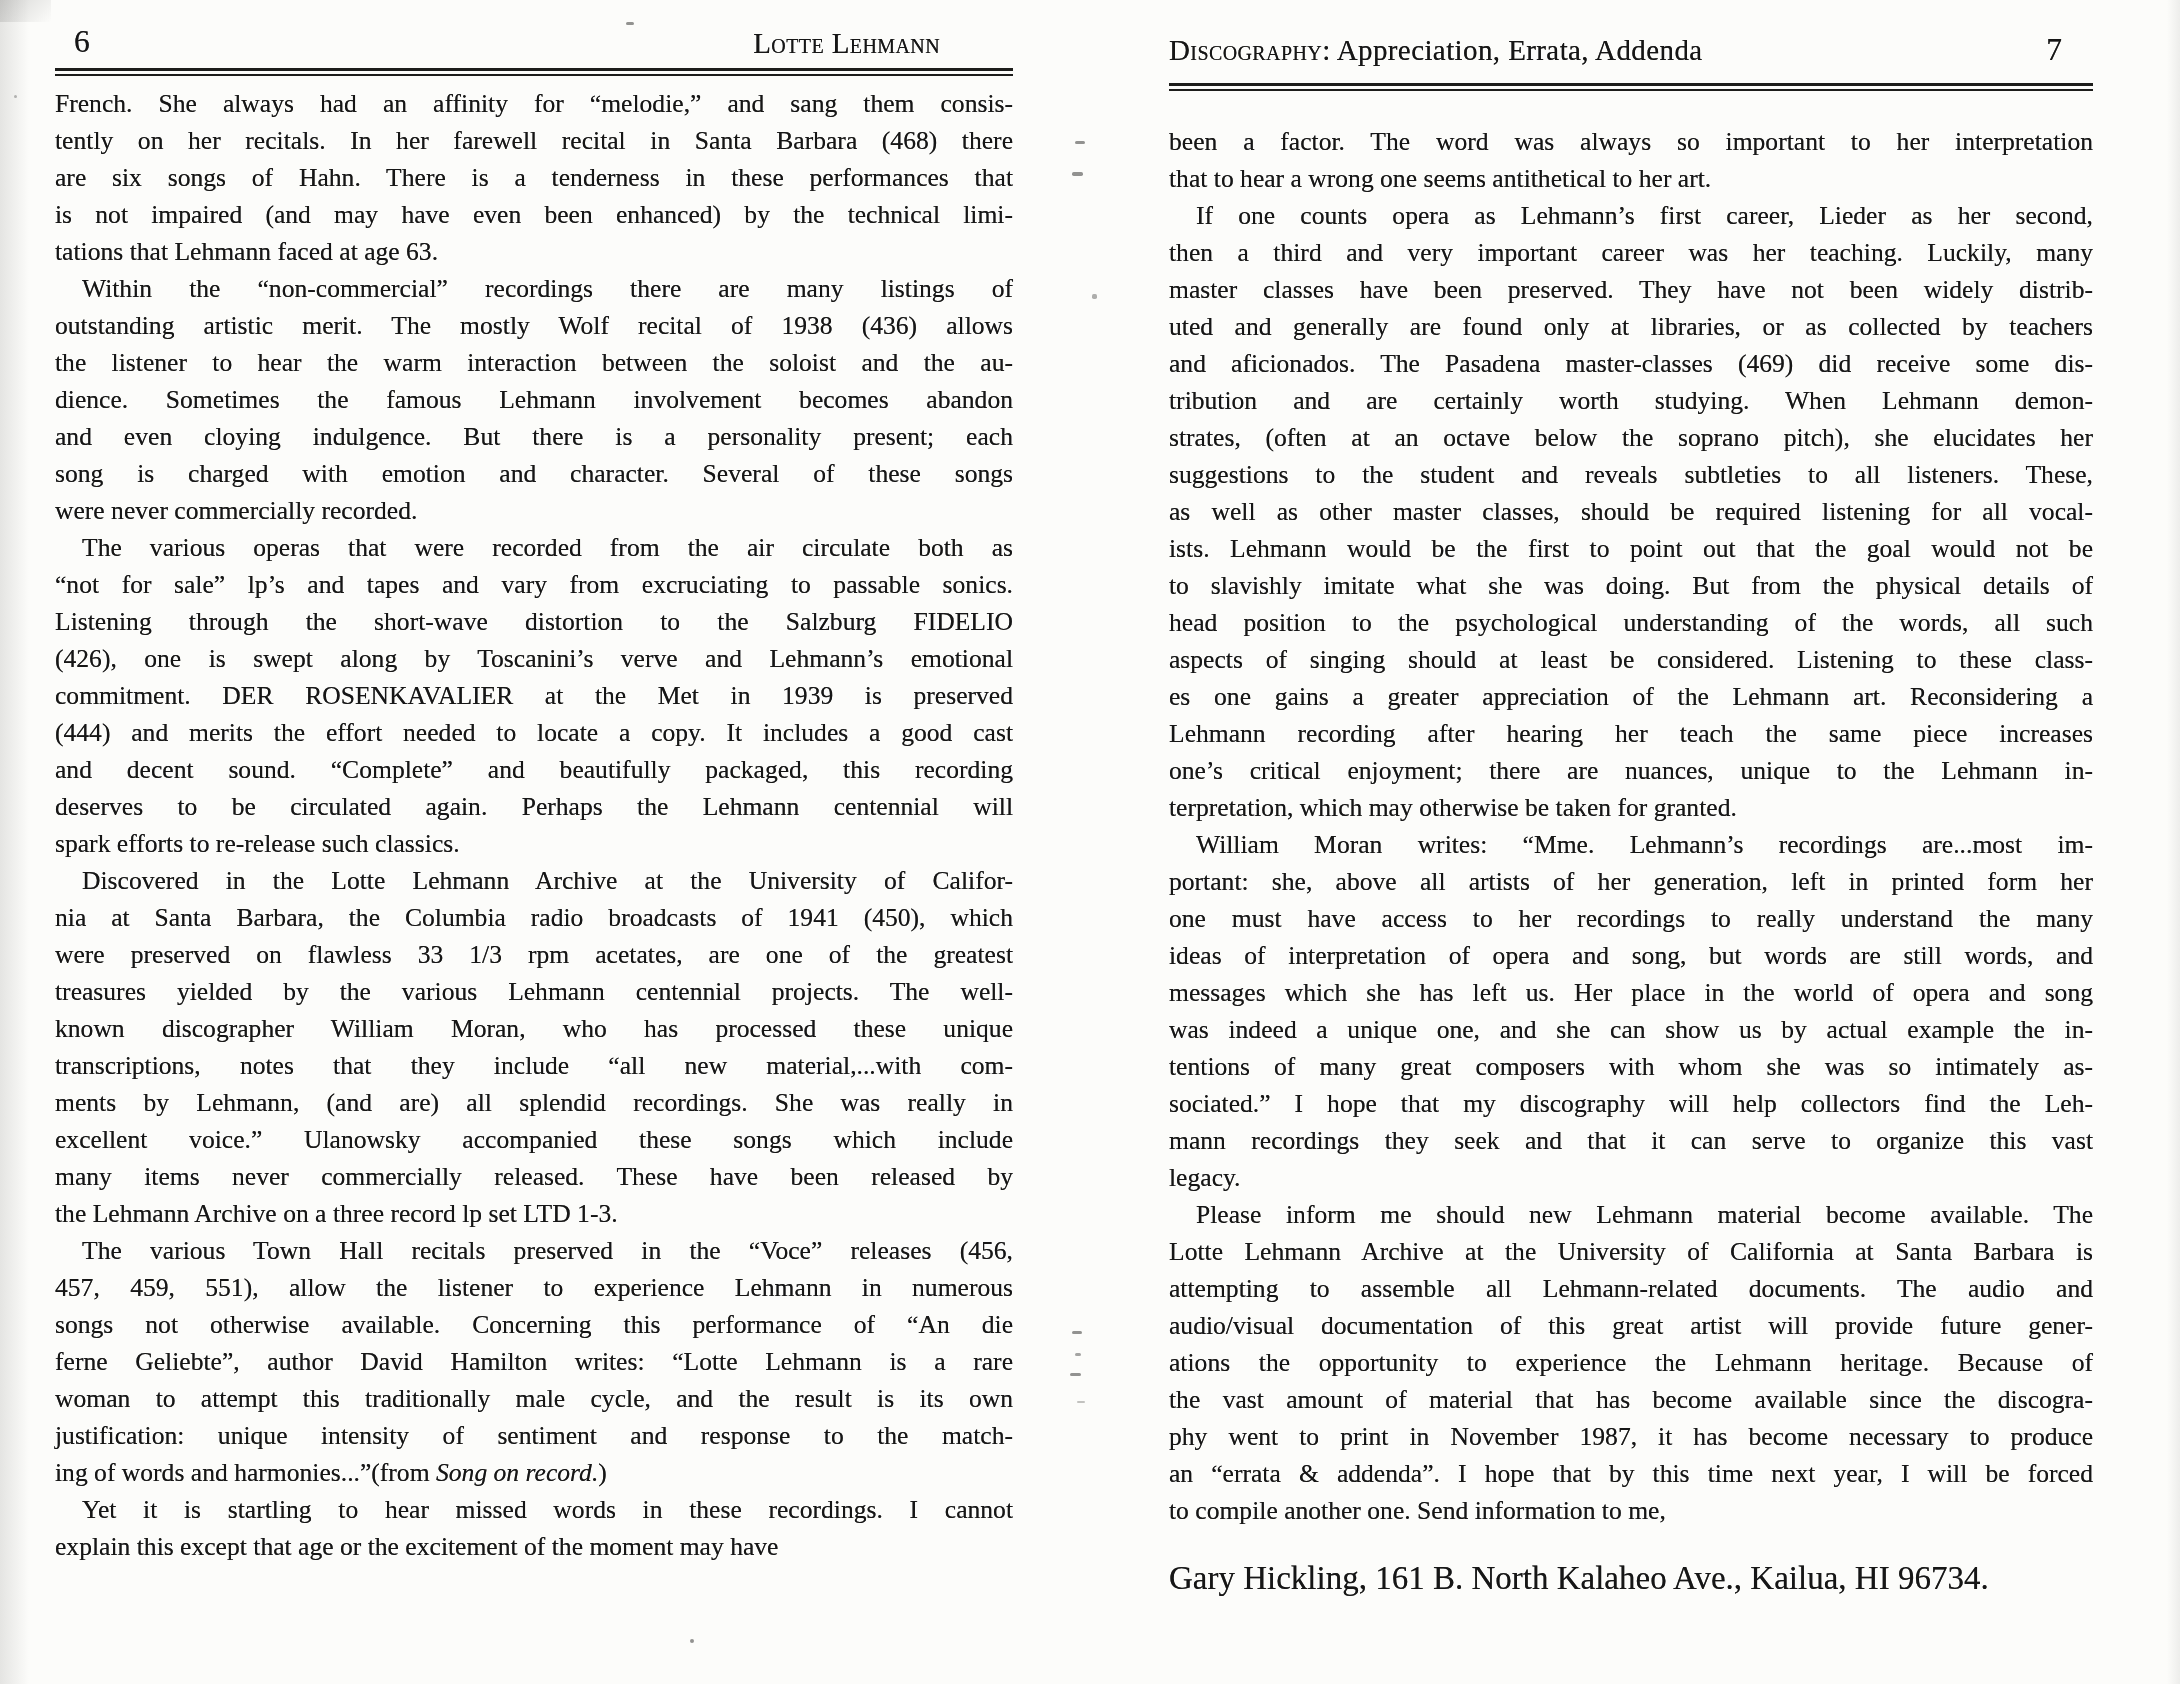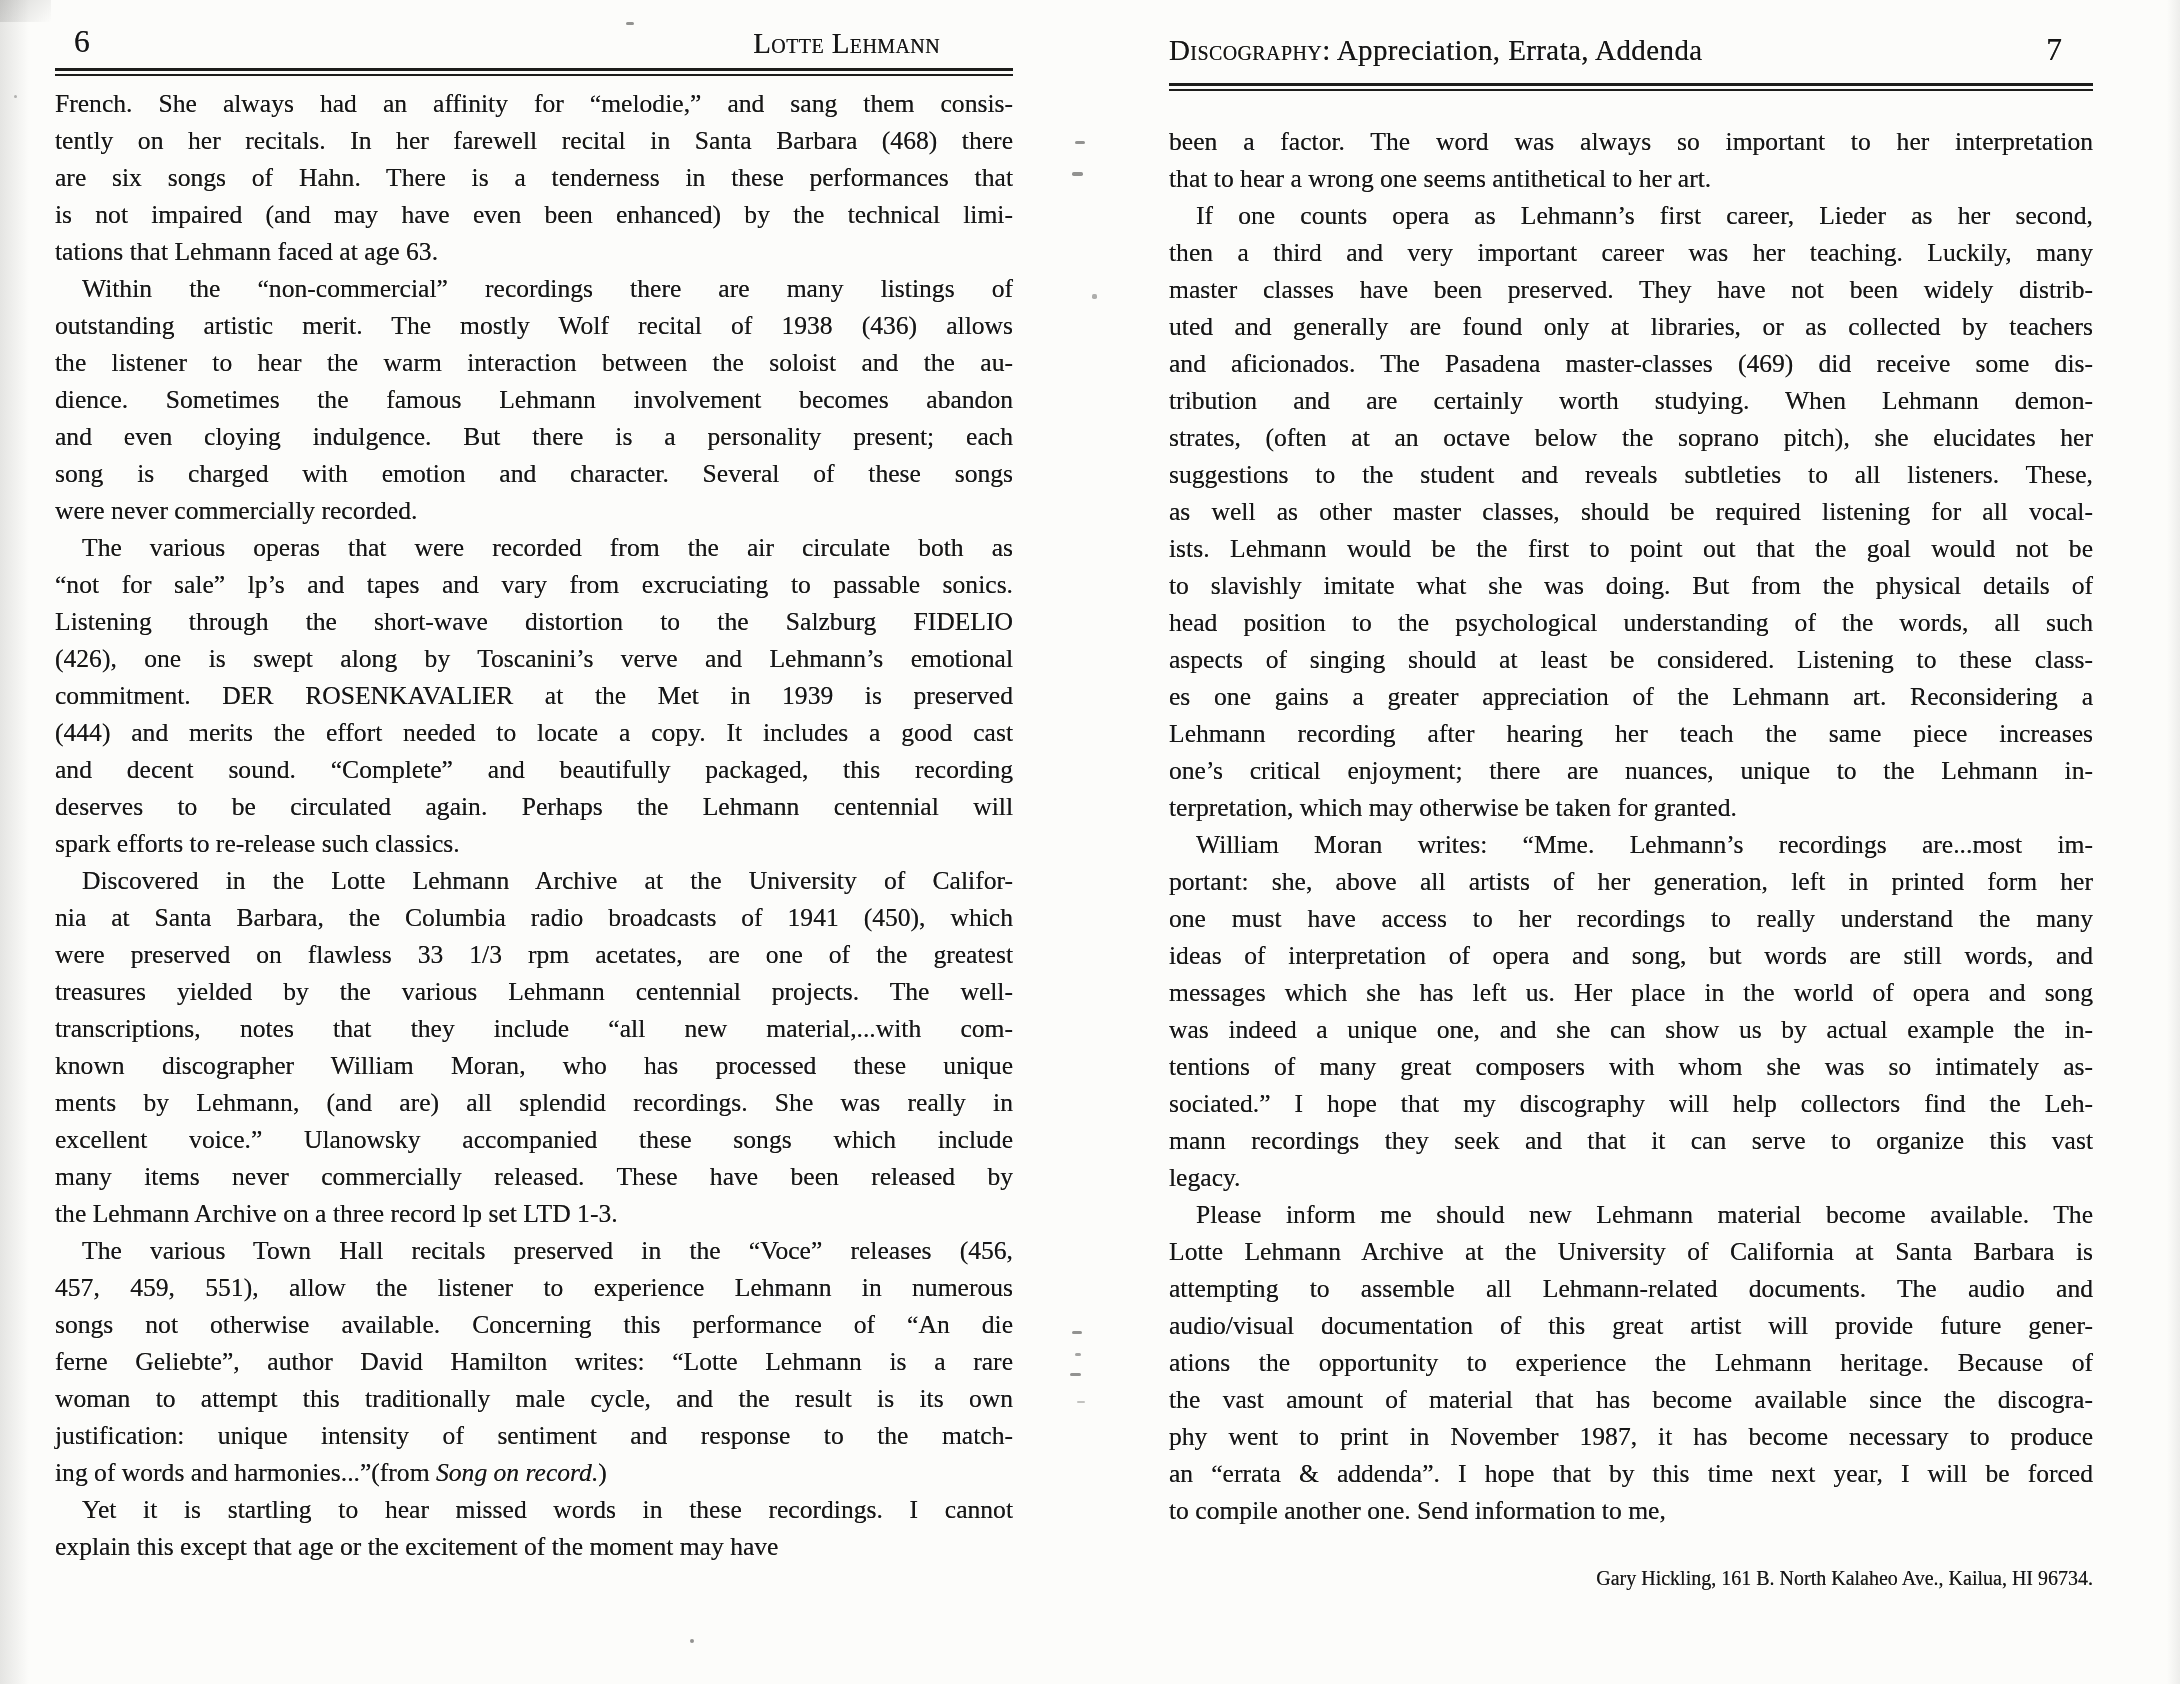--- a/index.html
+++ b/index.html
@@ -65,23 +65,23 @@
     text-align-last:justify;
     white-space:normal;
     text-shadow:0 0 0.5px rgba(10,10,10,0.65);
   }
   .line.last{text-align-last:left;}
   .para.indent .line:first-child{text-indent:27px;}
   .line em{}
 
   .address{
     margin-top:31px;
-    font-size:20px;
+    font-size:33px;
     line-height:37px;
-    text-align:right;
+    text-align:left;
     text-shadow:0 0 0.5px rgba(10,10,10,0.65);
   }
 
   
   .speck{
     position:absolute;
     background:#3a3a38;
     opacity:0.55;
     border-radius:1.7px;
     display:block;
@@ -124,22 +124,22 @@
         <div class="line">(444) and merits the effort needed to locate a copy. It includes a good cast</div>
         <div class="line">and decent sound. “Complete” and beautifully packaged, this recording</div>
         <div class="line">deserves to be circulated again. Perhaps the Lehmann centennial will</div>
         <div class="line last">spark efforts to re-release such classics.</div>
       </div>
       <div class="para indent">
         <div class="line">Discovered in the Lotte Lehmann Archive at the University of Califor-</div>
         <div class="line">nia at Santa Barbara, the Columbia radio broadcasts of 1941 (450), which</div>
         <div class="line">were preserved on flawless 33 1/3 rpm acetates, are one of the greatest</div>
         <div class="line">treasures yielded by the various Lehmann centennial projects. The well-</div>
+        <div class="line">known discographer William Moran, who has processed these unique</div>
         <div class="line">transcriptions, notes that they include “all new material,...with com-</div>
-        <div class="line">known discographer William Moran, who has processed these unique</div>
         <div class="line">ments by Lehmann, (and are) all splendid recordings. She was really in</div>
         <div class="line">excellent voice.” Ulanowsky accompanied these songs which include</div>
         <div class="line">many items never commercially released. These have been released by</div>
         <div class="line last">the Lehmann Archive on a three record lp set LTD 1-3.</div>
       </div>
       <div class="para indent">
         <div class="line">The various Town Hall recitals preserved in the “Voce” releases (456,</div>
         <div class="line">457, 459, 551), allow the listener to experience Lehmann in numerous</div>
         <div class="line">songs not otherwise available. Concerning this performance of “An die</div>
         <div class="line">ferne Geliebte”, author David Hamilton writes: “Lotte Lehmann is a rare</div>

